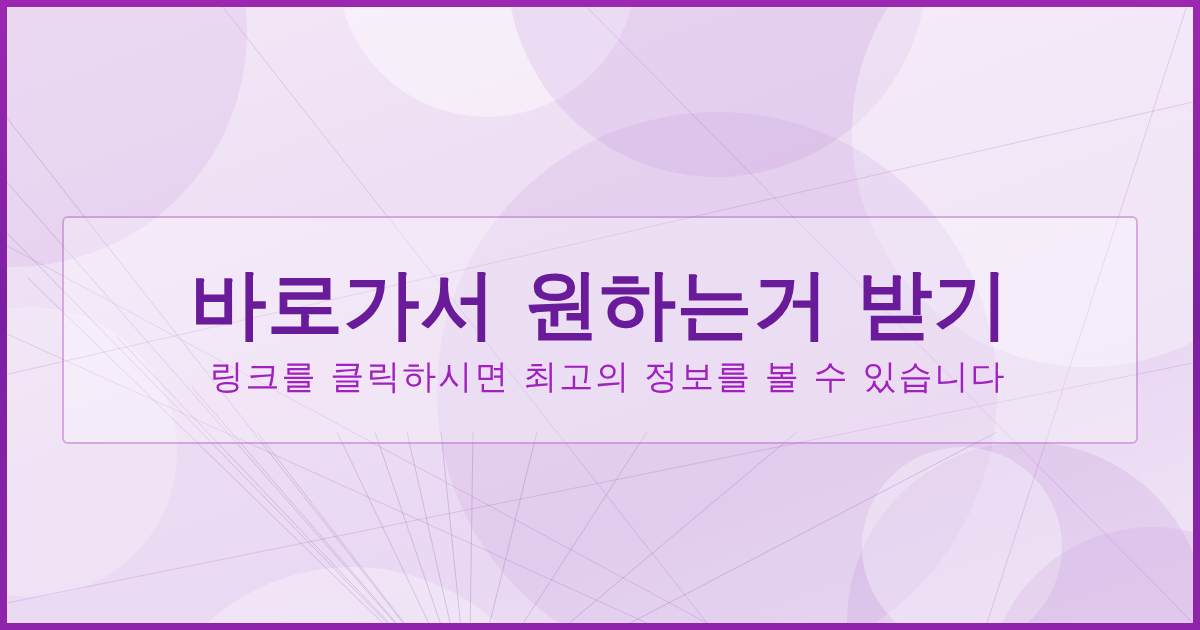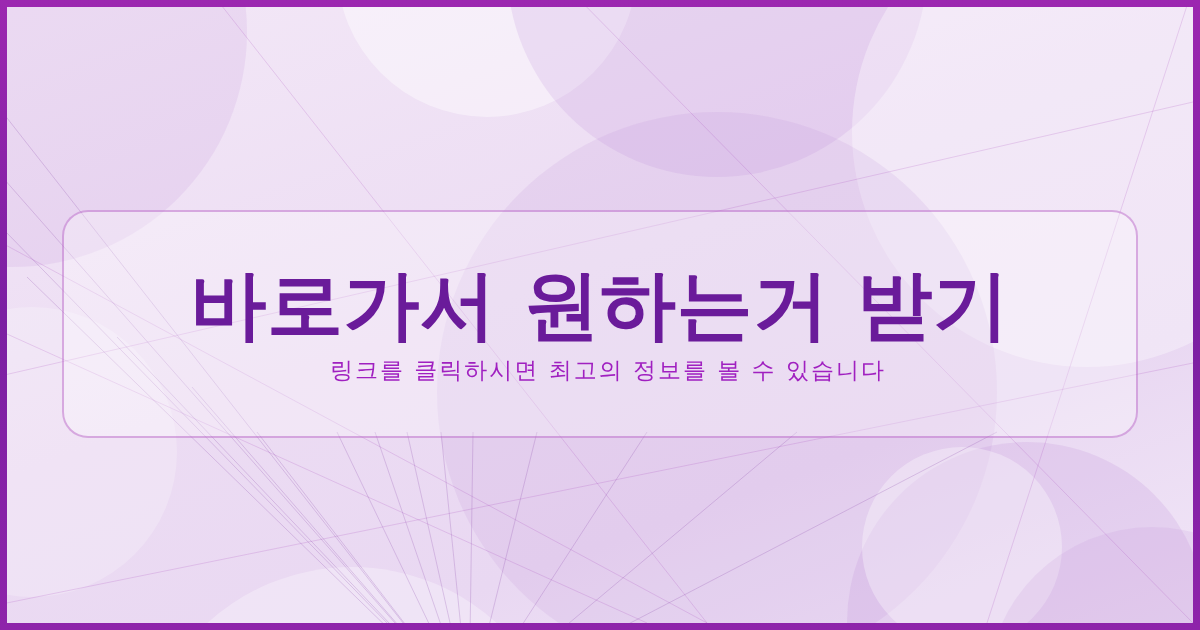--- a/index.html
+++ b/index.html
@@ -60,47 +60,47 @@
     inset: 0;
     width: 100%;
     height: 100%;
     pointer-events: none;
   }
 
   
   .card {
     position: absolute;
     left: 55px;
-    top: 203px;
+    top: 209px;
     width: 1076px;
     height: 228px;
     box-sizing: border-box;
     border: 2px solid rgba(156, 39, 176, 0.34);
-    border-radius: 26px;
+    border-radius: 6px;
     background: rgba(255, 255, 255, 0.30);
     display: flex;
     flex-direction: column;
     align-items: center;
     justify-content: center;
   }
 
   .title {
     margin: 0;
     font-size: 76px;
     font-weight: 700;
     line-height: 1.08;
     letter-spacing: 0.5px;
     color: #6a1b9a;
     white-space: nowrap;
     text-align: center;
   }
 
   .subtitle {
     margin: 10px 0 0 16px;
-    font-size: 23px;
+    font-size: 34px;
     font-weight: 400;
     line-height: 1.25;
     letter-spacing: 2px;
     color: #a020c0;
     white-space: nowrap;
     text-align: center;
   }
 </style>
 </head>
 <body>

